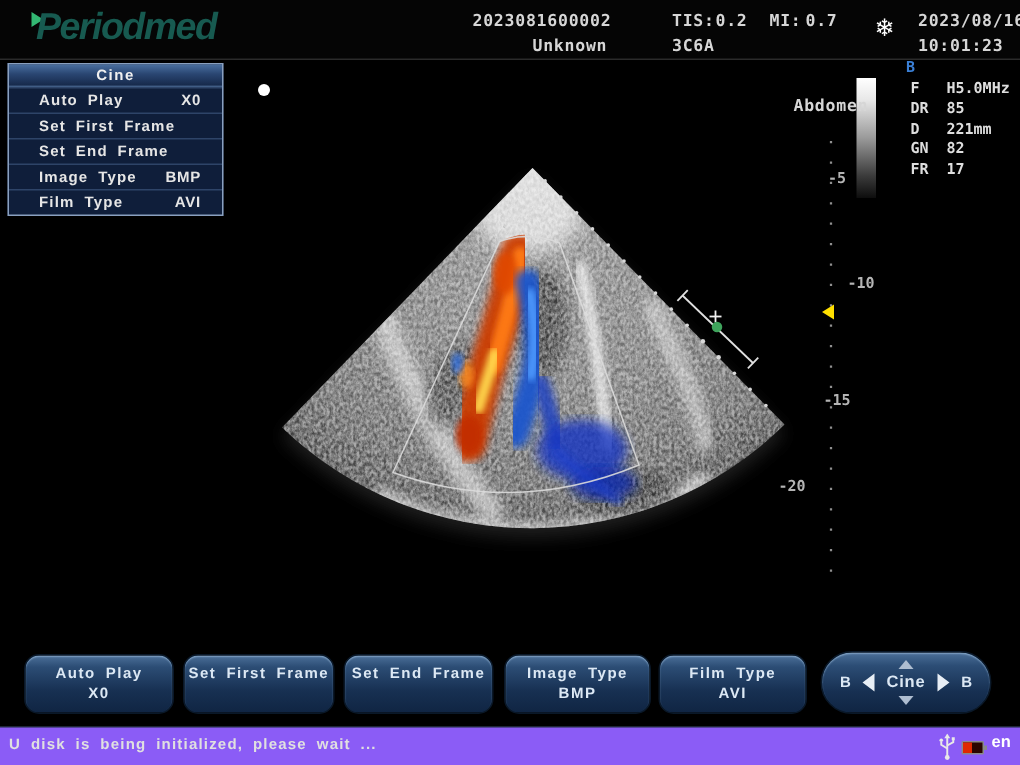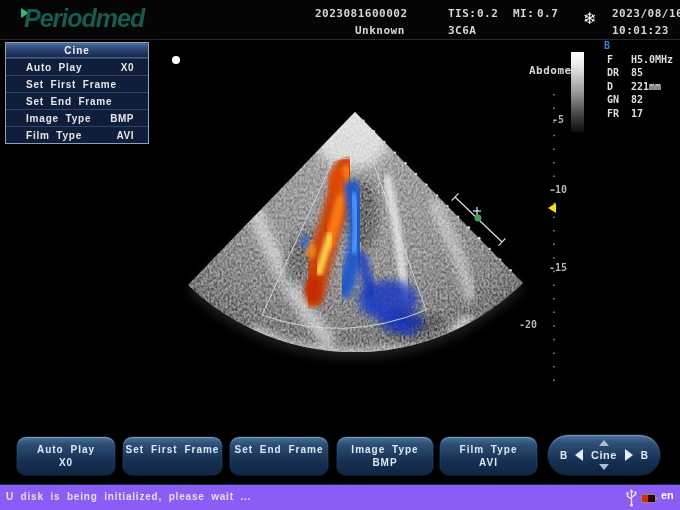--- a/index.html
+++ b/index.html
@@ -268,21 +268,21 @@
         <span class="pk">GN</span>
         <span class="pv">82</span>
       </div>
     <div class="prow">
         <span class="pk">FR</span>
         <span class="pv">17</span>
       </div>
   </div>
 
   <div class="ruler-label" style="left:546px; top:114px;">-5</div>
-  <div class="ruler-label" style="left:546px; top:184px;">-10</div>
+  <div class="ruler-label" style="left:562px; top:184px;">-10</div>
   <div class="ruler-label" style="left:546px; top:252px;margin-top:10px;">-15</div>
   <div class="ruler-label" style="left:516px; top:319px;">-20</div>
   <div class="focus-tri"></div>
 
   <div class="toolbar">
     <div class="tbtn" style="left:16px;  width:100px;">
       <span>Auto Play</span>
       <span class="l2">X0</span>
     </div>
     <div class="tbtn" style="left:122px; width:101px;">

